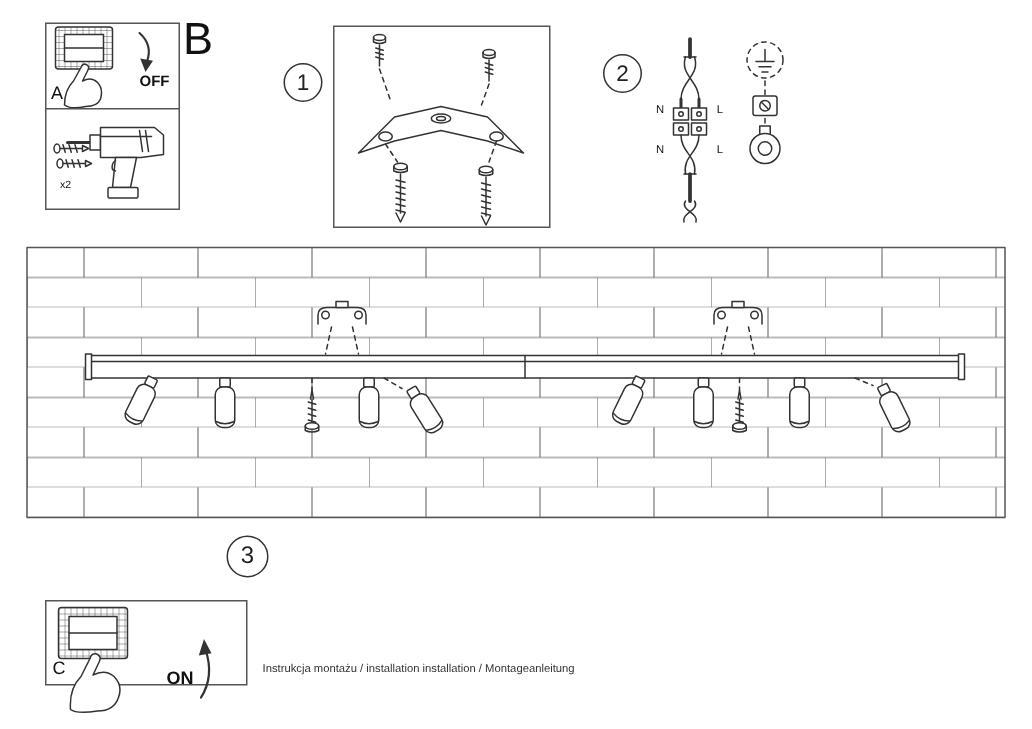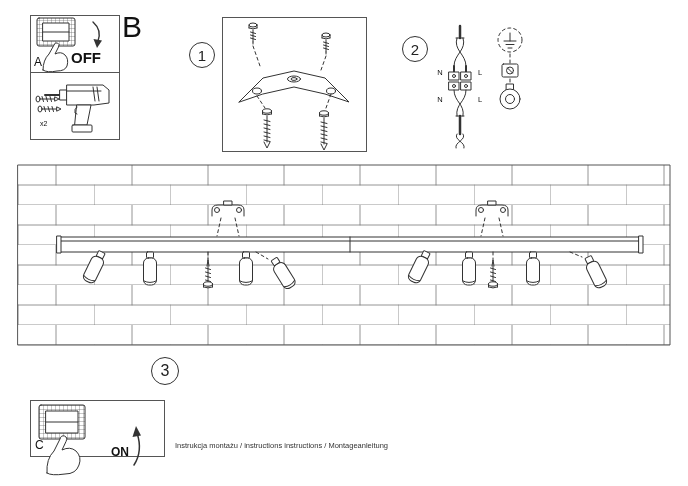--- a/index.html
+++ b/index.html
@@ -36,21 +36,21 @@
         <path d="M12,16 H38"></path>
       </g>
       <g>
         <path d="M12,54 Q12,44 18,38 L23,29 Q24,26 26.5,27 Q29,28 27.5,31 L24,38 Q30,35 34,39 Q38,43 36,50 Q34,55 26,55 Q16,57 12,54 Z" fill="#fff"></path>
       </g>
       <g>
         <path d="M62,6 Q71,14 67,25" stroke-width="1.4"></path>
         <polygon points="62.5,23 71,24.5 66,32" fill="#333" stroke="none"></polygon>
       </g>
     </svg>
-    <span class="state-label" style="right:18px;top:33px;font-size:15px">OFF</span>
+    <span class="state-label" style="right:6px;top:33px;font-size:10px">OFF</span>
     <span class="panel-letter" style="left:3px;bottom:3px">A</span>
   </div>
 
   <div class="box" style="left:30px;top:72px;width:90px;height:68px">
     <svg width="88" height="66" viewBox="0 0 88 66" fill="none" stroke="#333" stroke-width="1" stroke-linecap="round" stroke-linejoin="round">
       <g>
         <path d="M14,22 H30" stroke-width="2"></path>
         <rect x="29" y="17" width="7" height="10" fill="#fff"></rect>
         <path d="M36,12 L72,12 L78,17 L78,30 L63,32 L36,32 Z" fill="#fff"></path>
         <path d="M36,18 H70 M62,14 L64,28 M66,14 L68,28"></path>
@@ -260,16 +260,16 @@
       <g>
         <path d="M103,64 Q112,50 106,32" stroke-width="1.5"></path>
         <polygon points="101.5,36 110,34.5 105,25" fill="#333" stroke="none"></polygon>
       </g>
     </svg>
     <span class="state-label" style="left:80px;top:44px;font-size:12px">ON</span>
     <span class="panel-letter" style="left:4px;bottom:4px">C</span>
   </div>
 
   <div class="footer">
-    <div>Instrukcja montażu / instructions instructions / Montageanleitung</div>
+    <div>Instrukcja montażu / installation installation / Montageanleitung</div>
   </div>
 
 </div>
 
 </body></html>

